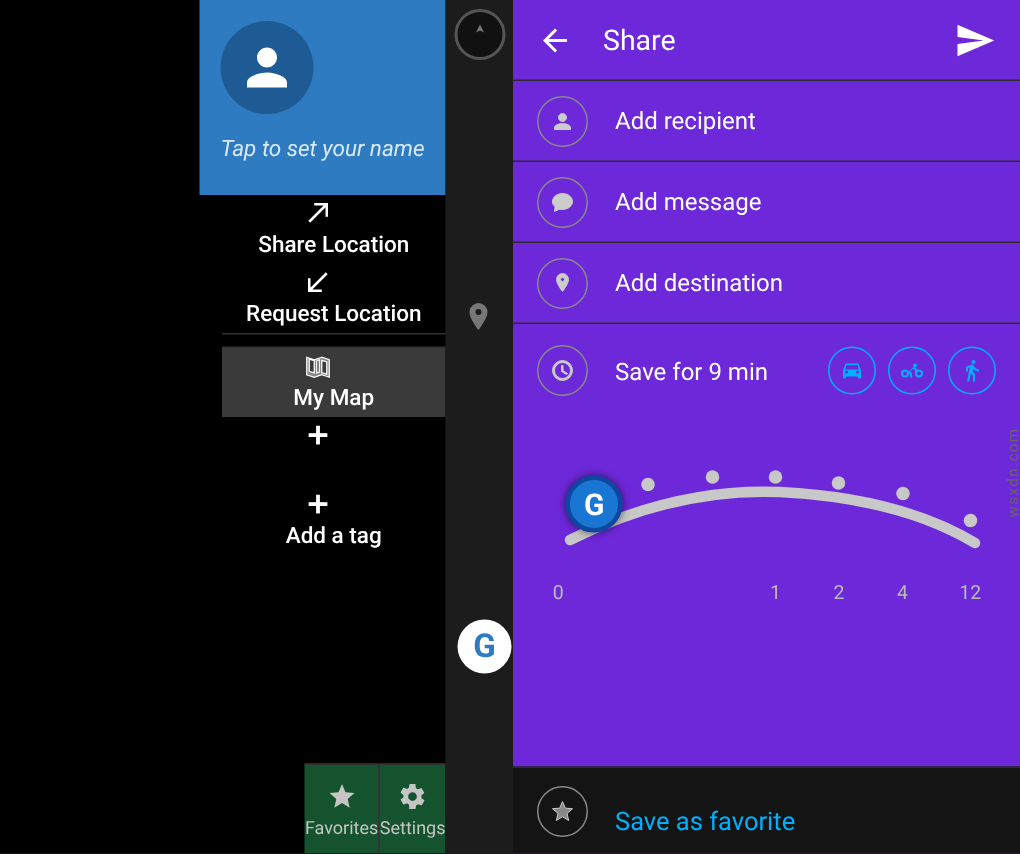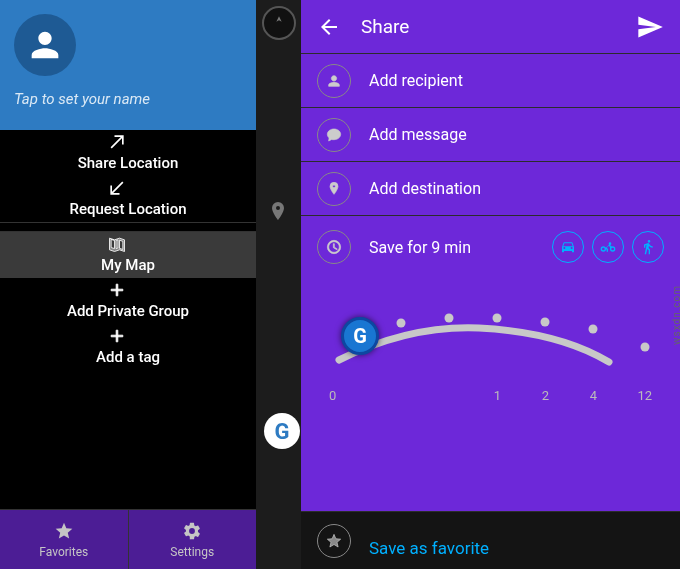--- a/index.html
+++ b/index.html
@@ -5,21 +5,21 @@
   * { box-sizing: border-box; margin: 0; padding: 0; }
   body {
     width: 680px; height: 569px;
     background: #1a1a1a;
     font-family: Roboto, Arial, sans-serif;
     color: #fff;
     display: flex;
     overflow: hidden;
     position: relative;
   }
-  .left-pane { width: 256px; height: 100%; display: flex; flex-direction: column; background: #000; }
+  .left-pane { width: 297px; height: 100%; display: flex; flex-direction: column; background: #000; align-items: flex-end; }
   .gap { width: 45px; height: 100%; background: #1c1c1c; position: relative; }
   .right-pane { flex: 1; height: 100%; background: #6d28d9; display: flex; flex-direction: column; }
 
   
   .profile-header {
     background: #2e7bc2;
     padding: 14px 14px 18px 14px;
     height: 130px;
     display: flex;
     flex-direction: column;
@@ -43,21 +43,21 @@
     cursor: pointer;
     flex-direction: column;
   }
   .menu-item.selected { background: #3a3a3a; }
   .menu-icon { width: 24px; height: 24px; margin-right: 22px; display: flex; align-items: center; justify-content: center; }
   .menu-icon svg { width: 20px; height: 20px; fill: #fff; stroke: #fff; }
 
   .bottom-tabs {
     display: flex; height: 60px;
     border-top: 1px solid #333;
-    background: #4c1d95;
+    background: #14532d;
   }
   .tab {
     flex: 1; display: flex; flex-direction: column;
     align-items: center; justify-content: center;
     font-size: 12px; color: #c5c5c5;
     border-right: 1px solid #333;
     cursor: pointer;
   }
   .tab:last-child { border-right: none; }
   .tab-icon { width: 20px; height: 20px; margin-bottom: 4px; }
@@ -202,21 +202,20 @@
           </svg>
       </span>
       <span>My Map</span>
     </div>
     <div class="menu-item">
       <span class="menu-icon">
         <svg viewBox="0 0 24 24">
             <path d="M11 5h2v14h-2zM5 11h14v2H5z"></path>
           </svg>
       </span>
-      <span>Add Private Group</span>
     </div>
     <div class="menu-item">
       <span class="menu-icon">
         <svg viewBox="0 0 24 24">
             <path d="M11 5h2v14h-2zM5 11h14v2H5z"></path>
           </svg>
       </span>
       <span>Add a tag</span>
     </div>
   </div>

